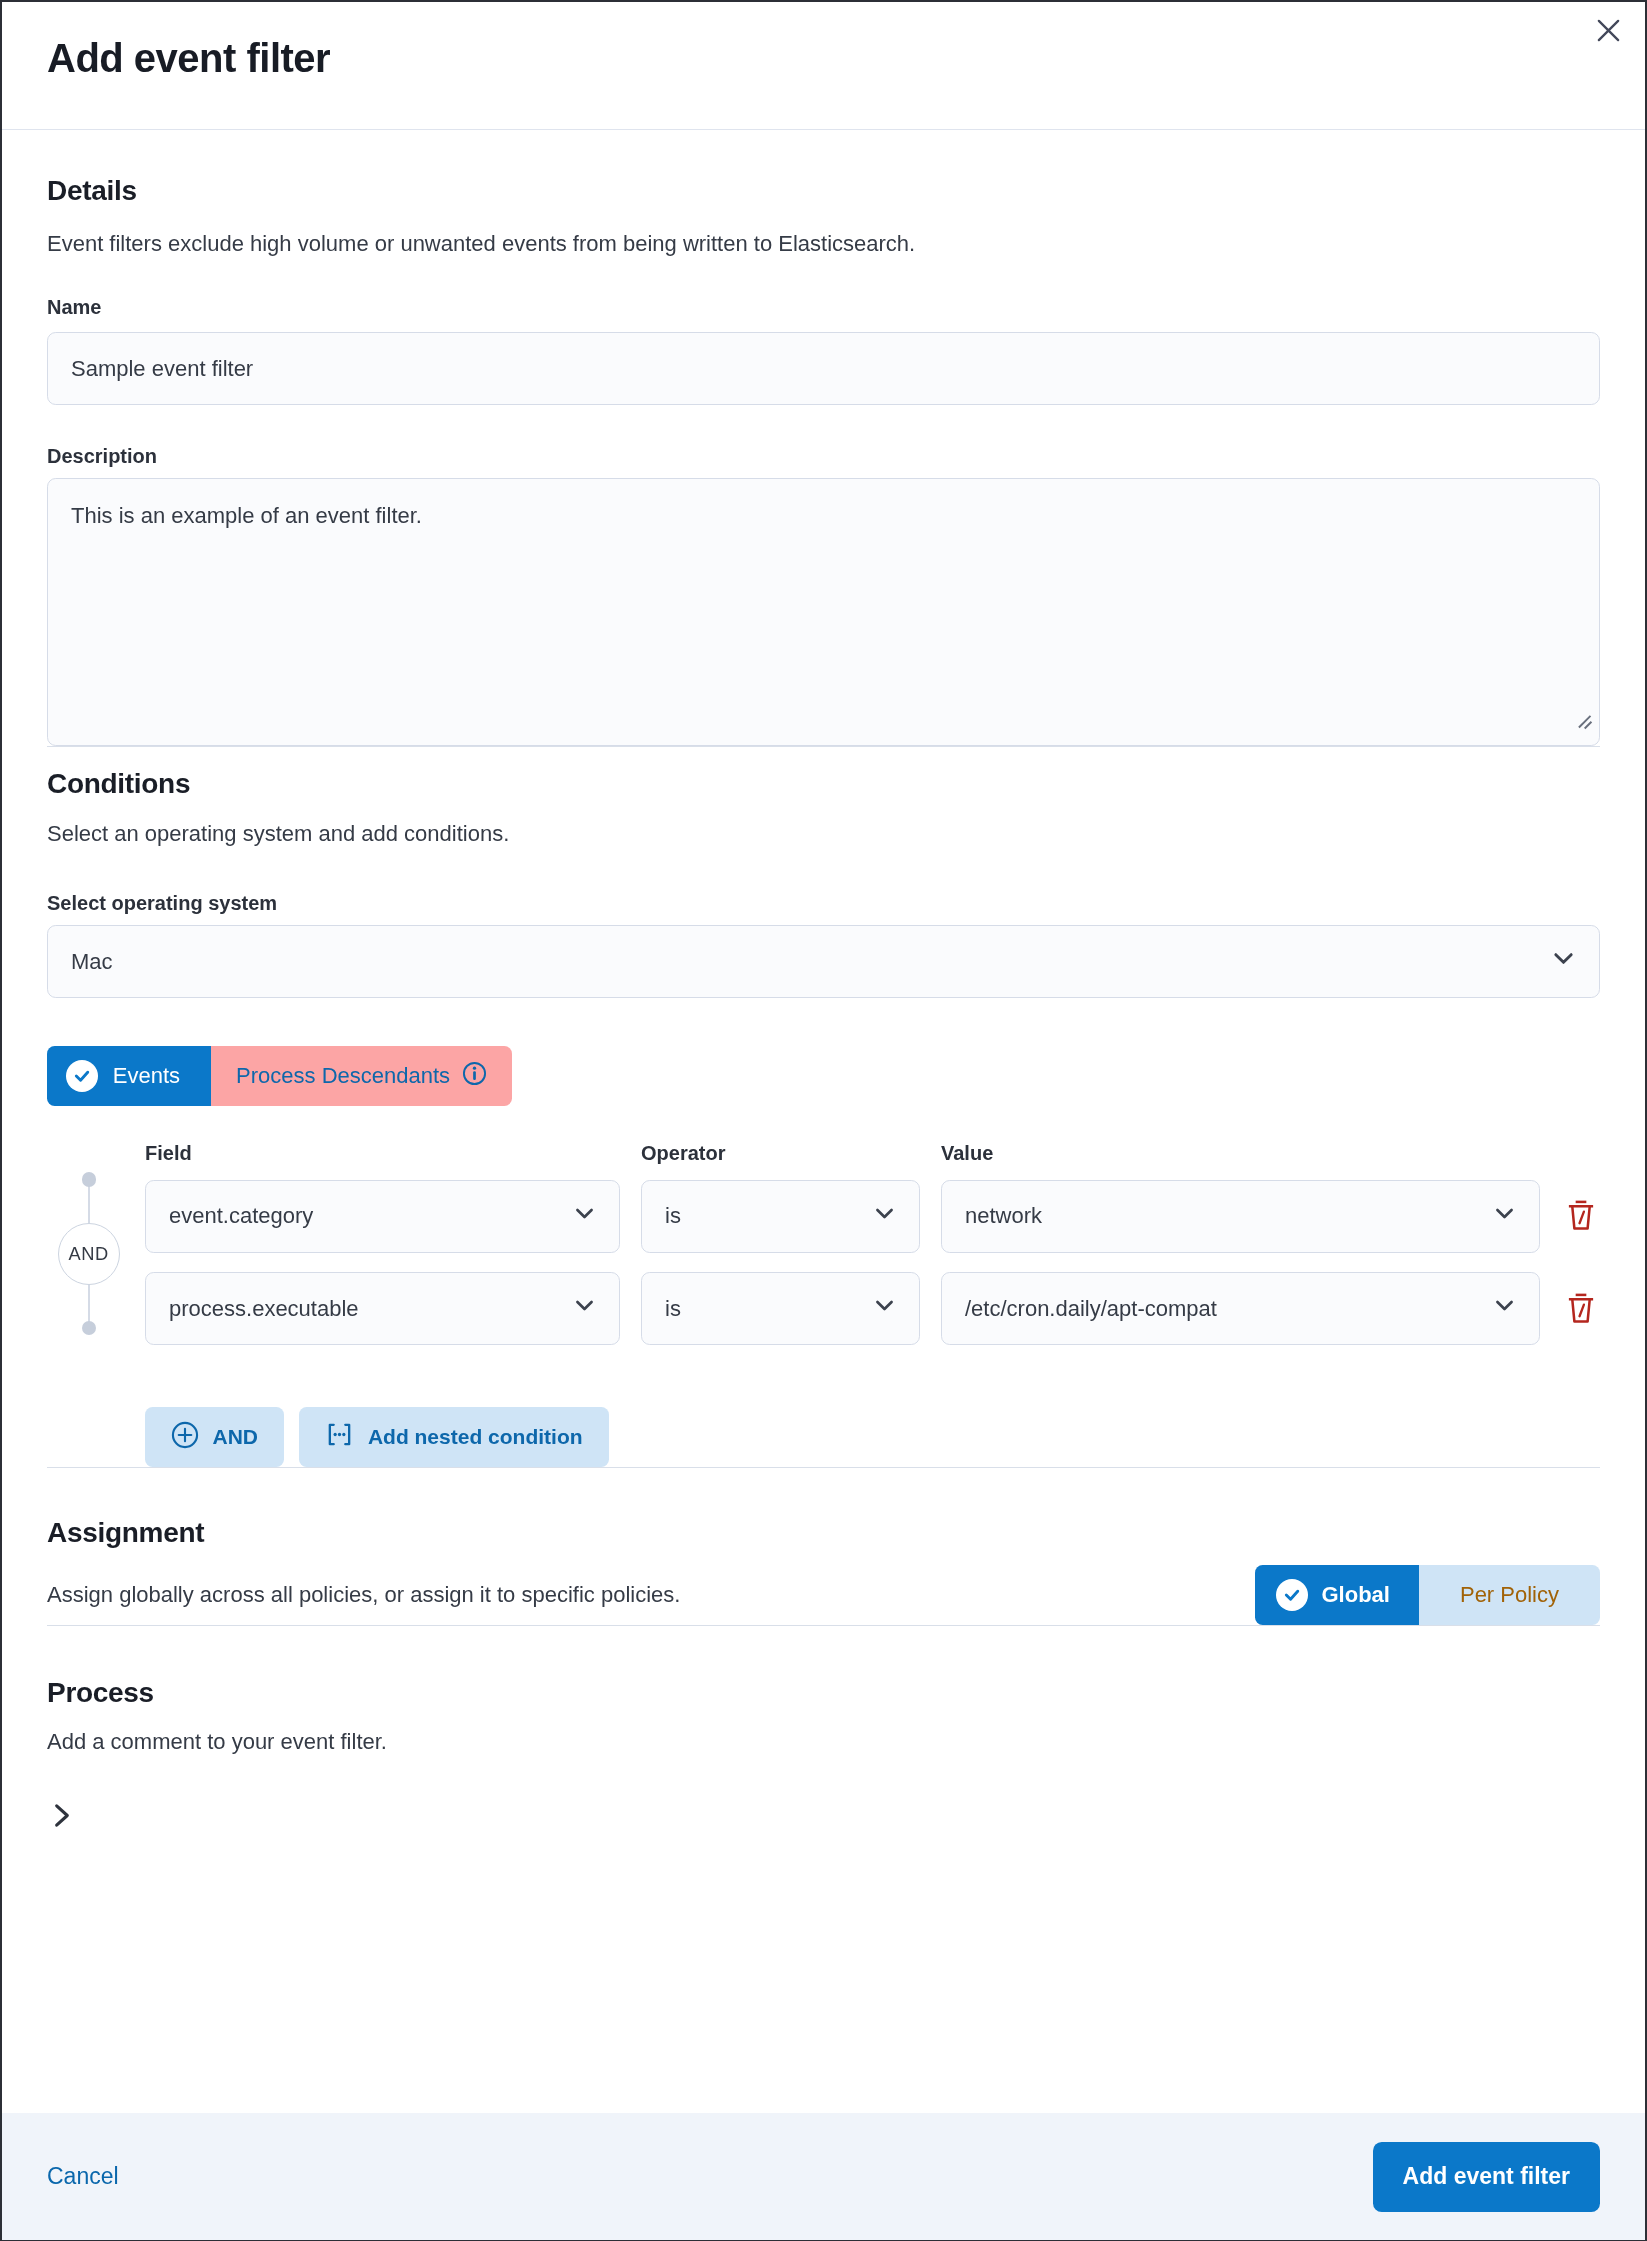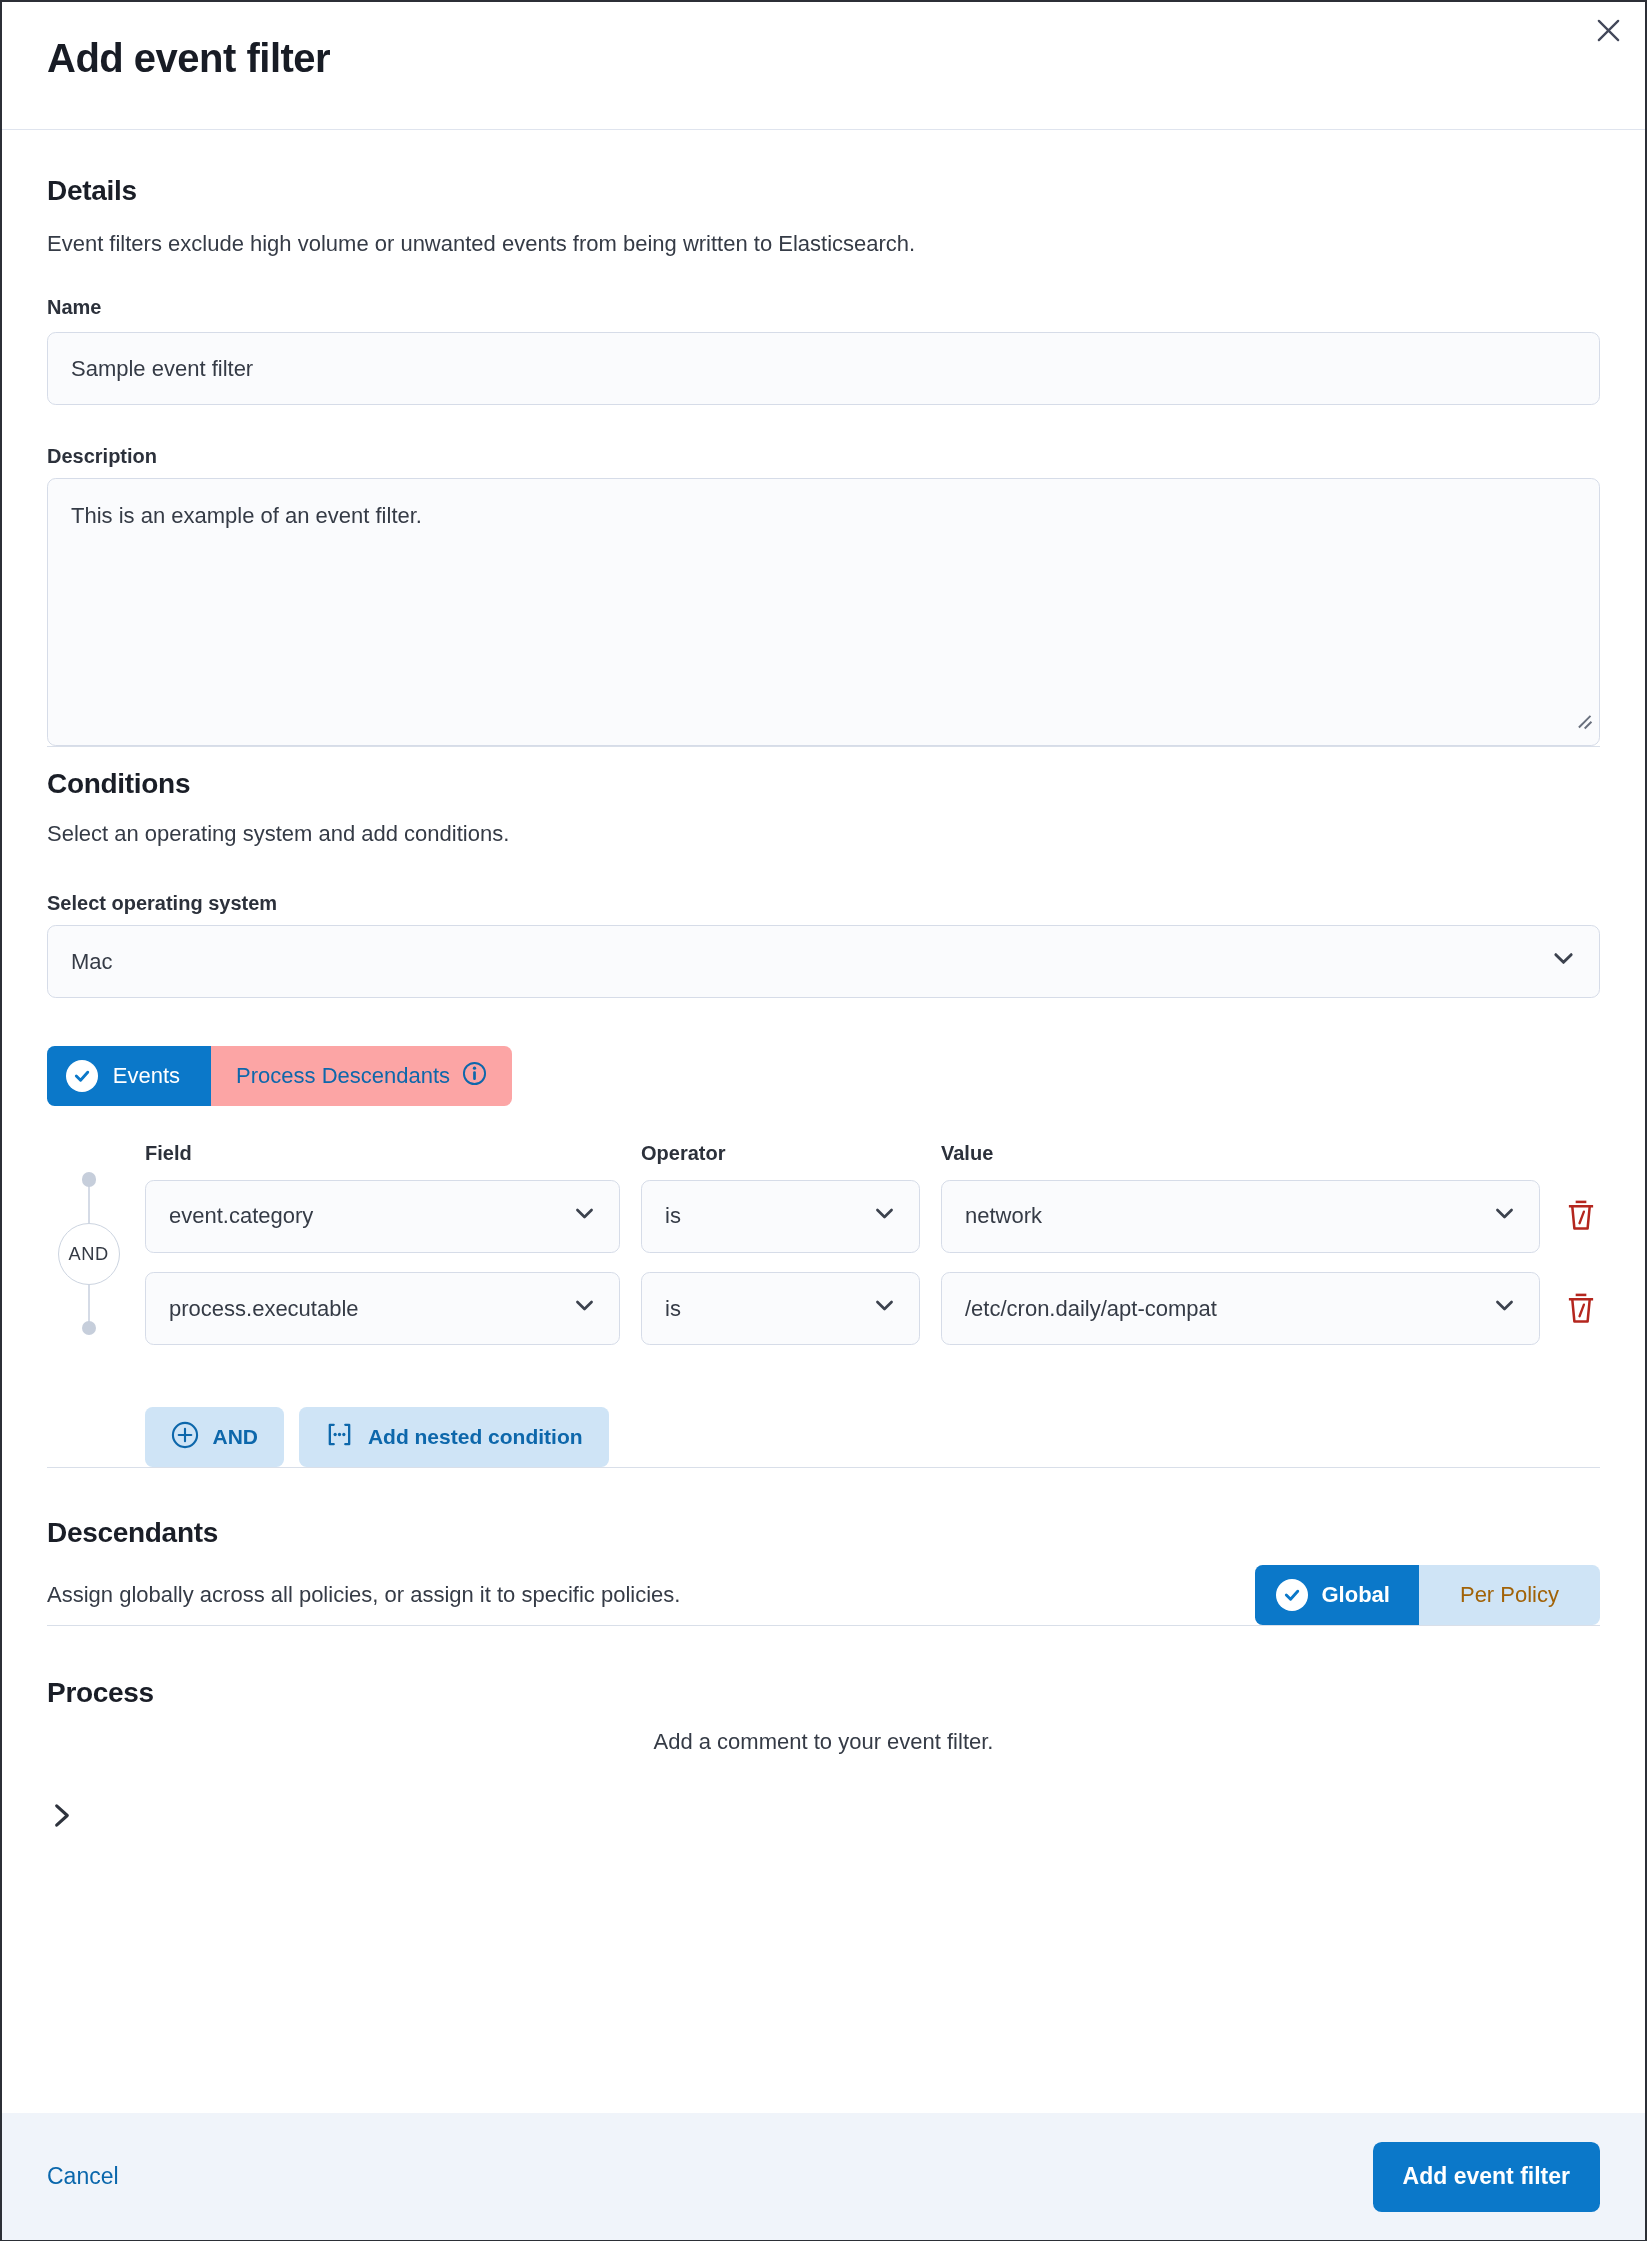--- a/index.html
+++ b/index.html
@@ -73,21 +73,21 @@
   
   .sec-assign h2{margin-top:48px;}
   .assign-row{display:flex;align-items:center;justify-content:space-between;margin-top:15.4px;}
   .toggle-group{display:inline-flex;border-radius:7.7px;overflow:hidden;height:60px;flex:0 0 auto;justify-content:flex-end;}
   .tgl{border:none;cursor:pointer;font-size:22px;display:flex;align-items:center;justify-content:center;height:60px;box-sizing:border-box;font-family:inherit;}
   .tgl.on{background:#0b78c9;color:#fff;font-weight:700;padding:0 29px 0 21px;gap:13.5px;}
   .tgl.off{background:#cfe4f6;color:#a16207;padding:0 41px;}
   .div3{margin-top:81px;}
   
   .sec-comments h2{margin-top:50px;}
-  .sec-comments .ptext{margin-top:17.4px;text-align:center;}
+  .sec-comments .ptext{margin-top:17.4px;}
   .expand-btn{background:none;border:none;cursor:pointer;padding:3.9px;margin-top:39px;margin-left:-3.9px;display:inline-flex;}
   
   .ftr{height:127px;background:#f0f4fa;display:flex;align-items:center;justify-content:space-between;padding:0 45px;box-sizing:border-box;}
   .cancel-link{background:none;border:none;cursor:pointer;font-size:23px;color:#0a67ac;padding:0;font-family:inherit;}
   .submit-btn{background:#0b78c9;border:none;border-radius:8.7px;height:70px;padding:0 30px;color:#fff;font-size:23px;font-weight:700;cursor:pointer;font-family:inherit;}
 </style>
 </head>
 <body>
 
 <div class="modal">
@@ -258,21 +258,21 @@
             </svg>
           </span>
           <span>Add nested condition</span>
         </button>
       </div>
     </div>
 
     <hr class="div div2">
 
     <div class="sec-assign">
-      <h2 class="sec">Descendants</h2>
+      <h2 class="sec">Assignment</h2>
       <div class="assign-row">
         <p class="ptext">Assign globally across all policies, or assign it to specific policies.</p>
         <div class="toggle-group">
           <button class="tgl on">
             <span class="check-badge">
               <svg width="20" height="20" viewBox="0 0 21 21">
                   <path d="M4.5 10.5 L9 15 L16.5 6.5" stroke="#0b78c9" stroke-width="3" fill="none" stroke-linecap="round" stroke-linejoin="round"></path>
                 </svg>
             </span>
             <span>Global</span>

